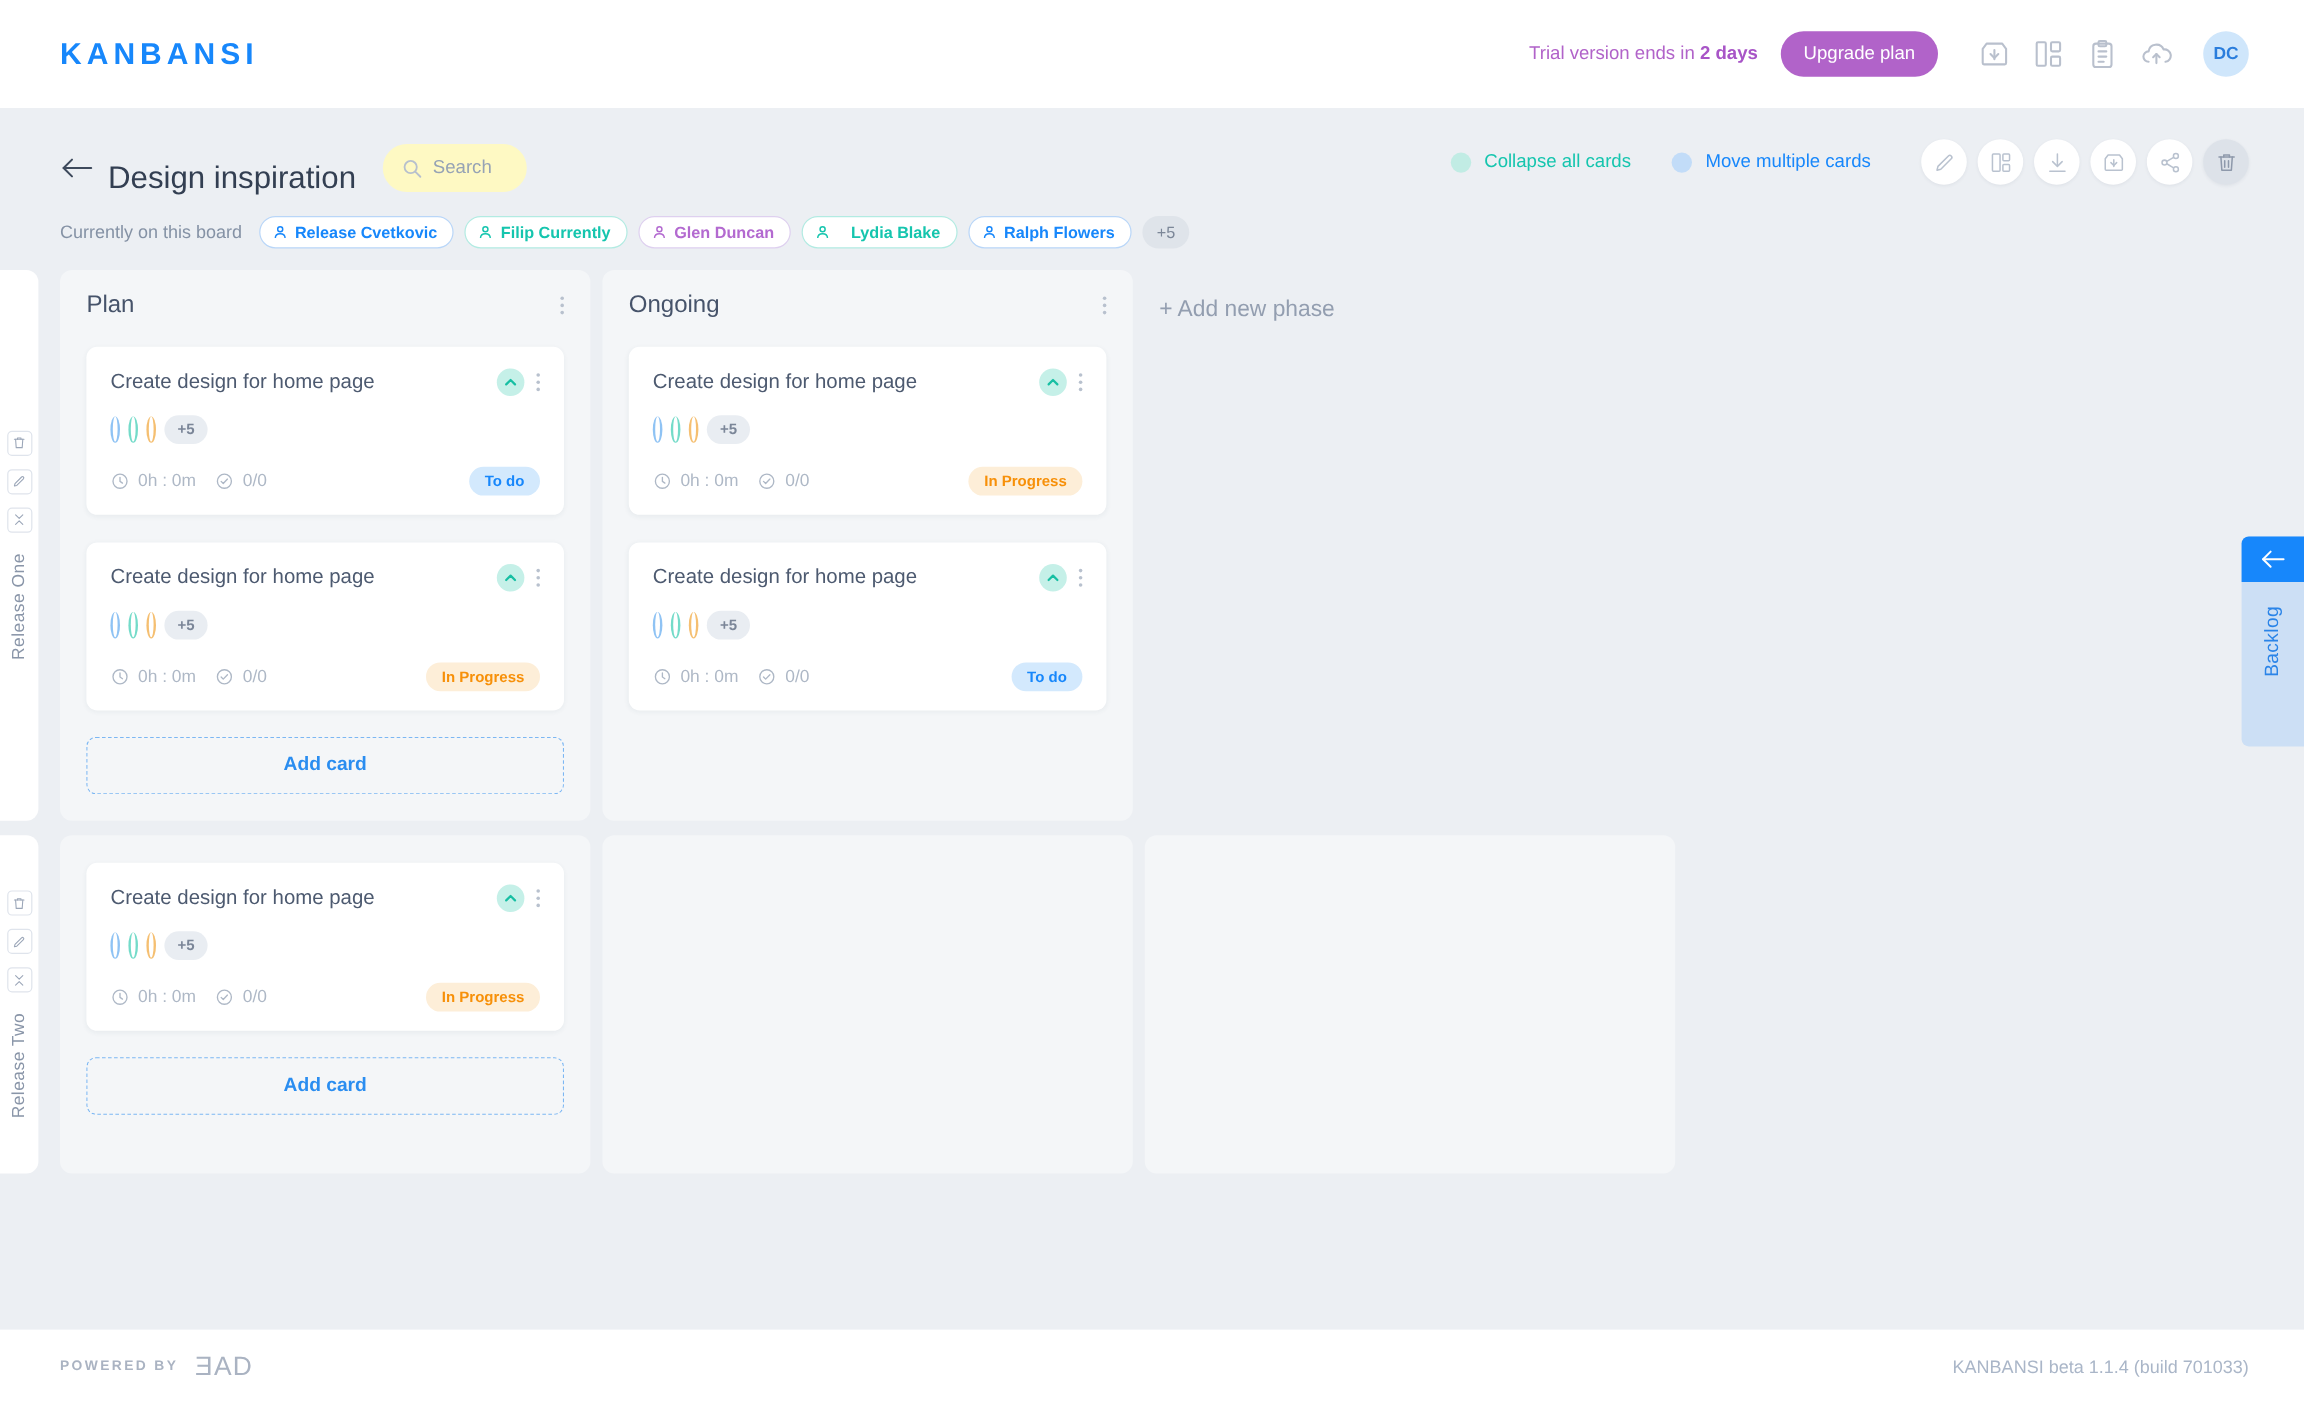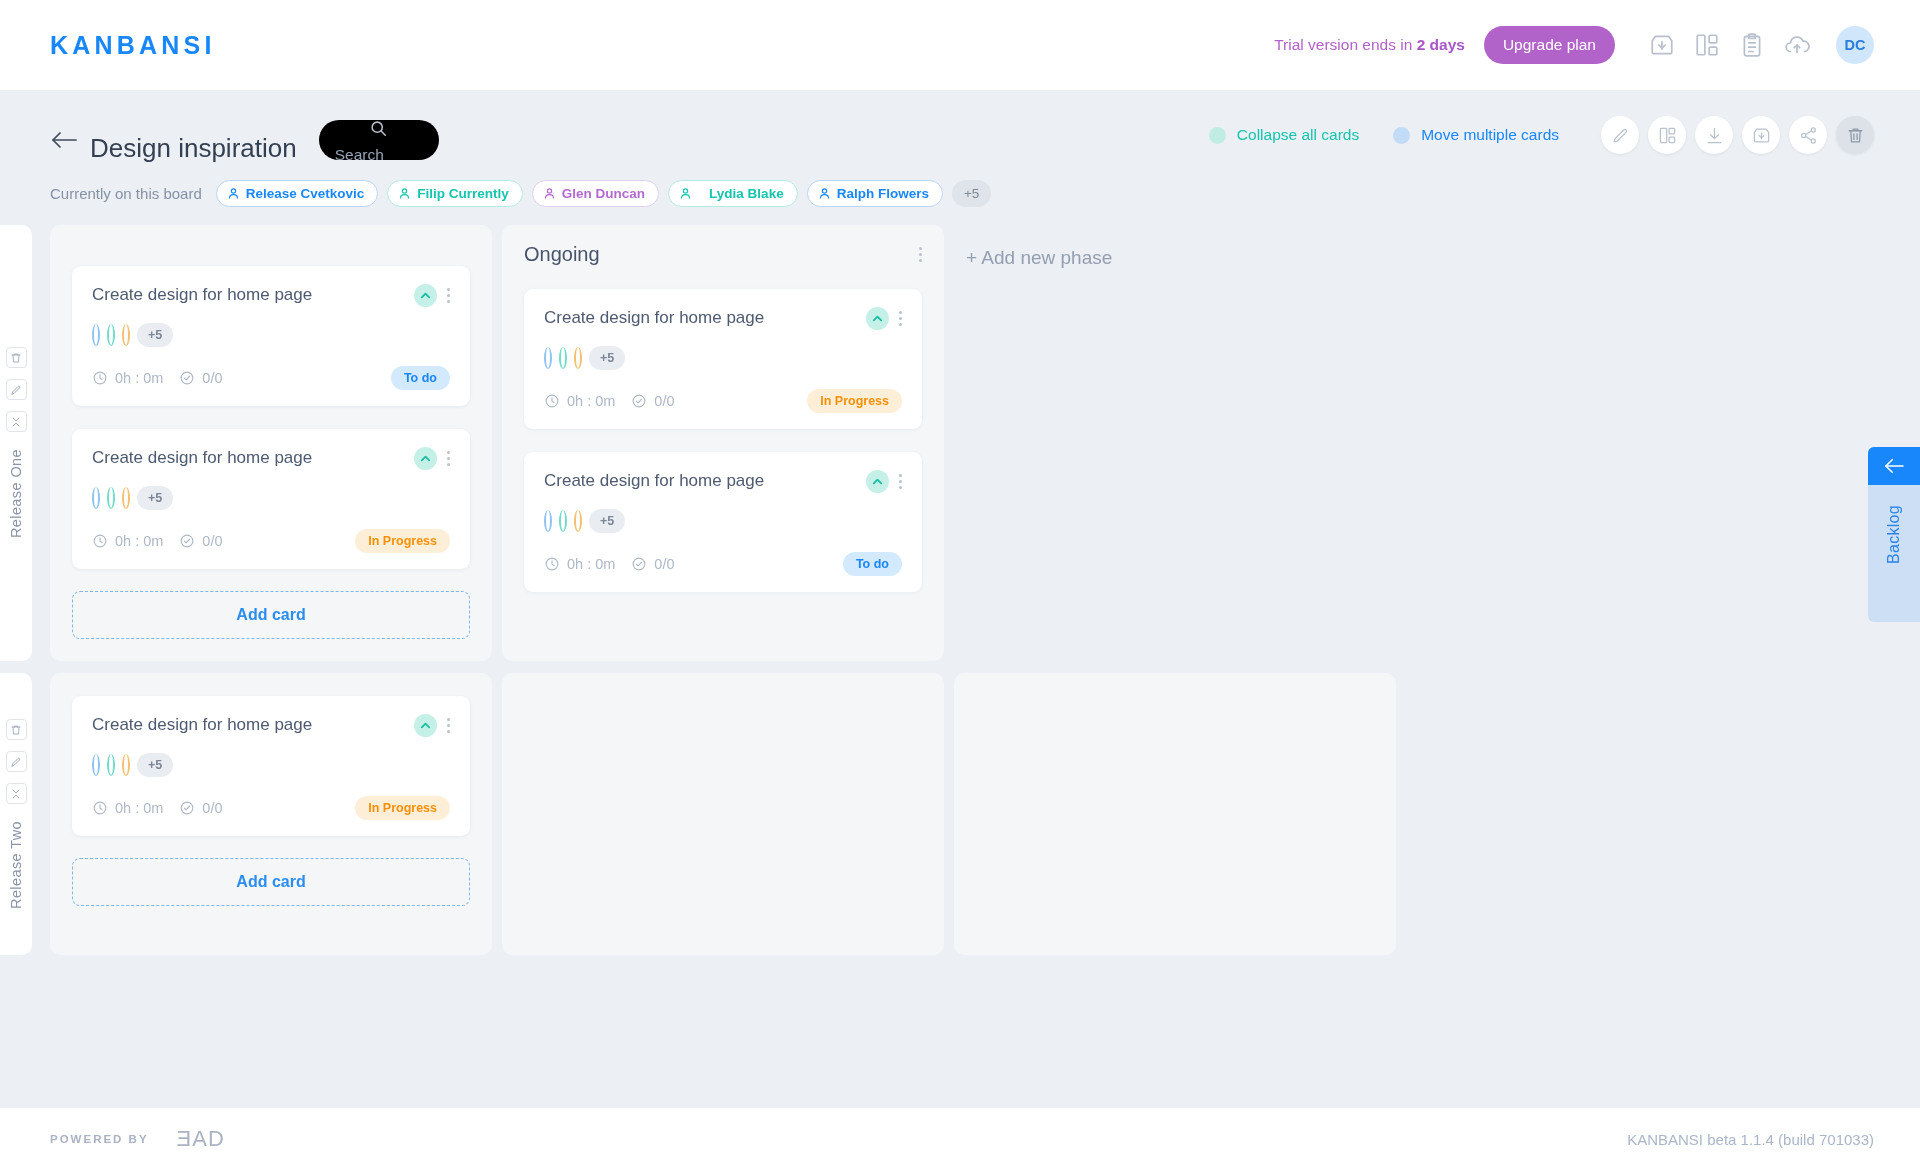--- a/index.html
+++ b/index.html
@@ -48,23 +48,23 @@
     padding: 26px 46px 0 50px; position: relative;
   }
   .bh-row1 { display: flex; align-items: center; }
   .back-arrow {
     width: 28px; height: 22px; color: #3e4a5c; cursor: pointer; margin-right: 12px;
   }
   .board-title {
     font-size: 26px; color: #333f52; font-weight: 400; white-space: nowrap; margin-top: 17px;
   }
   .searchbox {
-    margin-left: 22px; background: #000000; border-radius: 22px;
+    margin-left: 22px; background: #fef9c3; border-radius: 22px;
     height: 40px; width: 120px; display: flex; align-items: center;
-    padding: 0 16px; gap: 9px; cursor: text; flex-direction: column;
+    padding: 0 16px; gap: 9px; cursor: text;
   }
   .search-ico { width: 17px; height: 17px; color: #b7c0cd; flex: none; }
   .search-inp {
     border: none; outline: none; background: transparent;
     font-family: inherit; font-size: 15.5px; color: #66758c; width: 100%;
   }
   .search-inp::placeholder { color: #96a3b5; }
 
   .bh-right {
     position: absolute; right: 46px; top: 26px;
@@ -192,21 +192,21 @@
     writing-mode: vertical-rl; transform: rotate(180deg);
     color: #2a84e8; font-size: 16px; margin-top: 20px; letter-spacing: .3px;
   }
 
   
   .footer {
     position: absolute; left: 0; bottom: 0; width: 1920px; height: 62px;
     background: #fff; display: flex; align-items: center;
     justify-content: space-between; padding: 0 46px 0 50px;
   }
-  .pb { display: flex; align-items: center; gap: 28px; }
+  .pb { display: flex; align-items: center; gap: 14px; }
   .pb-lbl { font-size: 11.5px; letter-spacing: 2px; color: #aab3c2; font-weight: 700; }
   .pb-logo { font-size: 22px; color: #aab3c2; font-weight: 400; letter-spacing: 1px; }
   .build { font-size: 15px; color: #aab6c8; }
 </style>
 </head>
 <body>
 
 <div class="topbar">
   <div class="logo">KANBANSI</div>
   <div class="top-right">
@@ -386,20 +386,28 @@
             <path d="M6 4l6 6 6-6"></path>
             <path d="M6 20l6-6 6 6"></path>
           </svg>
       </div>
       <div class="rail-lbl">Release One</div>
     </div>
 
     <div class="cols">
 
       <div class="col r1">
+        <div class="col-head">
+          <div class="col-title">Plan</div>
+          <div class="dots">
+              <span></span>
+              <span></span>
+              <span></span>
+            </div>
+        </div>
 
         <div class="card">
           <div class="card-top">
             <div class="card-title">Create design for home page</div>
             <div class="card-actions">
               <div class="chev">
                   <svg viewBox="0 0 12 12" fill="none" stroke="currentColor" stroke-width="2" stroke-linecap="round" stroke-linejoin="round">
                     <path d="M2 8l4-4 4 4"></path>
                   </svg>
                 </div>

